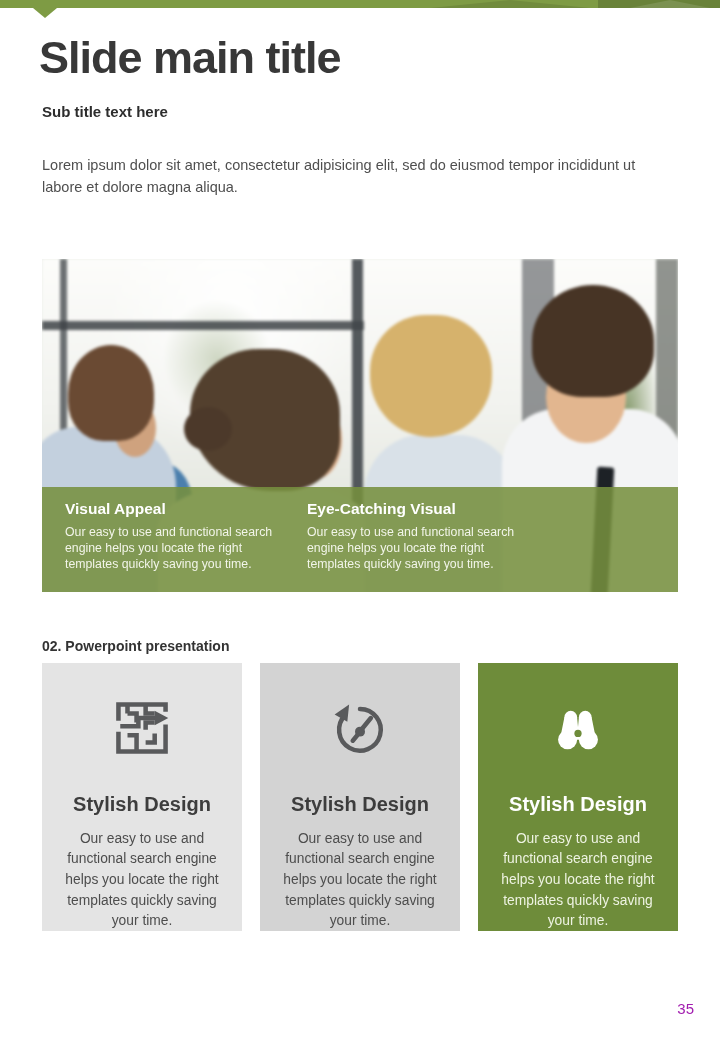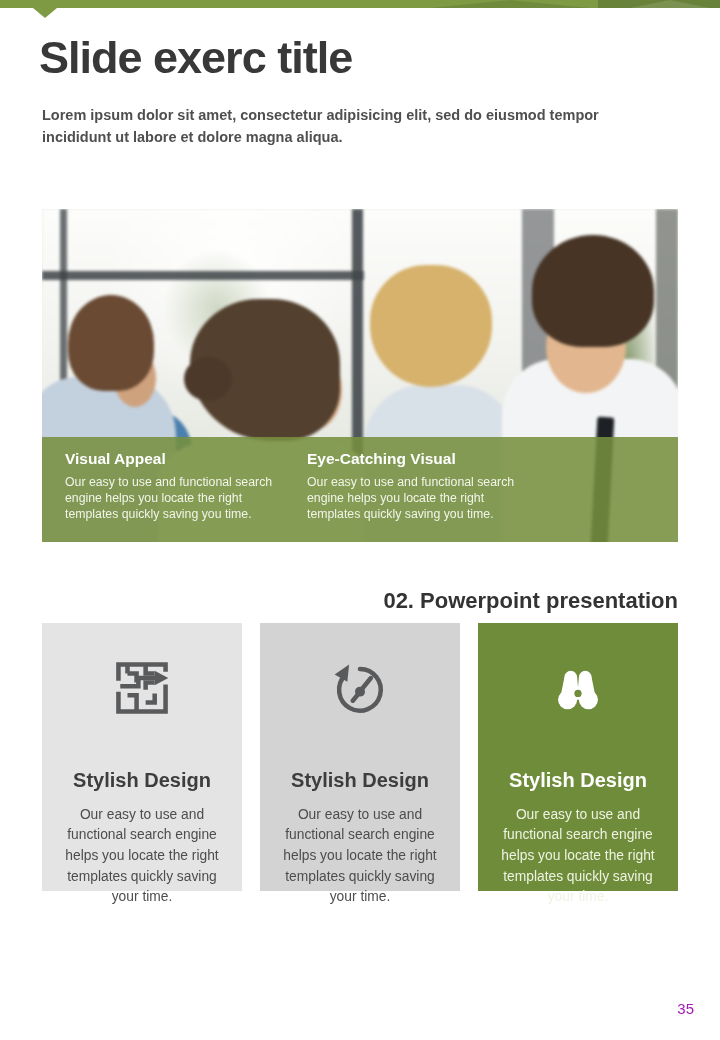--- a/index.html
+++ b/index.html
@@ -17,21 +17,21 @@
   .topbar .facet1 { position:absolute; top:0; left:430px; width:160px; height:8px; background:rgba(0,0,0,.10); clip-path:polygon(0 100%,50% 0,100% 100%); }
   .topbar .facet2 { position:absolute; top:0; left:598px; width:122px; height:8px; background:rgba(0,0,0,.16); }
   .topbar .facet3 { position:absolute; top:0; left:630px; width:80px; height:8px; background:rgba(255,255,255,.12); clip-path:polygon(0 100%,50% 0,100% 100%); }
   .topbar-triangle { position:absolute; top:8px; left:33px; width:0; height:0;
     border-left:12px solid transparent; border-right:12px solid transparent; border-top:10px solid #7e9b44; }
 
   .content { padding:0 42px; position:relative; }
 
   .main-title { margin:34px 0 0 -3px; font-size:45px; line-height:1.08; font-weight:700; letter-spacing:-1px; color:#383838; }
   .sub-title { margin-top:20px; font-size:15px; font-weight:700; color:#2d2d2d; }
-  .intro-text { margin-top:21px; width:600px; font-size:14.5px; line-height:1.55; color:#4f4f4f;font-weight:bold; }
+  .intro-text { margin-top:34px; width:600px; font-size:14.5px; line-height:1.55; color:#4f4f4f; }
 
   
   .hero { position:relative; margin-top:60px; width:636px; height:333px; overflow:hidden; background:#eceeea; }
   .photo { position:absolute; inset:0; filter:blur(1.6px); }
   .photo div { position:absolute; }
   .ph-base { inset:0; background:linear-gradient(180deg,#fcfcfa 0%,#f1f2ee 45%,#e2e5dd 80%,#d8dcd2 100%); }
   .ph-glare { left:60px; top:0; width:260px; height:200px; background:radial-gradient(ellipse at 50% 30%, rgba(255,255,255,.95), rgba(255,255,255,0) 70%); }
   .ph-green1 { left:120px; top:40px; width:110px; height:120px; border-radius:50%; background:radial-gradient(ellipse, rgba(170,185,150,.55), rgba(170,185,150,0) 70%); }
   .ph-frame-v1 { left:18px; top:0; width:7px; height:333px; background:#474c50; opacity:.8; }
   .ph-frame-h1 { left:0; top:62px; width:322px; height:9px; background:#3e4347; opacity:.85; }
@@ -60,50 +60,51 @@
 
   
   .hero-overlay { position:absolute; left:0; bottom:0; width:636px; height:105px;
     background:rgba(118,144,62,.87); display:flex; padding:13px 0 0 23px; }
   .hero-col1 { width:242px; }
   .hero-col2 { width:260px; }
   .hero-cap-title { font-size:15.5px; font-weight:700; color:#ffffff; margin-bottom:6px; }
   .hero-cap-body { font-size:12.3px; line-height:1.32; color:#f2f5e9; width:218px; }
 
   
-  .section-heading { margin-top:46px; font-size:22px; font-weight:700; color:#333333;text-align:right; }
+  .section-heading { margin-top:46px; font-size:14px; font-weight:700; color:#333333; }
   .section-body { margin-top:6px; width:636px; font-size:14.5px; line-height:1.5; color:#4f4f4f; text-align:justify; }
 
   
   .cards { margin-top:9px; display:flex; gap:18px; }
   .card { width:200px; height:268px; padding-top:34px; text-align:center; }
   .card-light { background:#e4e4e4; }
   .card-mid { background:#d3d3d3; }
   .card-green { background:#6e8c3a; }
   .card-icon { height:62px; display:flex; align-items:center; justify-content:center; color:#595a5c; }
   .card-green .card-icon { color:#ffffff; }
-  .card-title { margin-top:50px; font-size:20px; font-weight:700; color:#3d3d3d; }
+  .card-title { margin-top:34px; font-size:20px; font-weight:700; color:#3d3d3d; }
   .card-green .card-title { color:#ffffff; }
   .card-body { margin:13px auto 0; width:172px; font-size:13.8px; line-height:1.5; color:#4d4d4d; }
   .card-green .card-body { color:#eef3e2; }
 
   .page-number { position:absolute; top:1000px; right:26px; font-size:15px; color:#a21caf; }
 </style>
 </head>
 <body>
 
 <div class="topbar">
   <div class="facet1"></div>
   <div class="facet2"></div>
   <div class="facet3"></div>
 </div>
 <div class="topbar-triangle"></div>
 
 <div class="content">
-  <h1 class="main-title">Slide exerc title</h1>
+  <h1 class="main-title">Slide main title</h1>
+  <div class="sub-title">Sub title text here</div>
   <p class="intro-text">Lorem ipsum dolor sit amet, consectetur adipisicing elit, sed do eiusmod tempor incididunt ut labore et dolore magna aliqua.</p>
 
   <div class="hero">
     <div class="photo">
       <div class="ph-base"></div>
       <div class="ph-glare"></div>
       <div class="ph-green1"></div>
       <div class="ph-frame-v1"></div>
       <div class="ph-frame-h1"></div>
       <div class="ph-frame-v2"></div>

